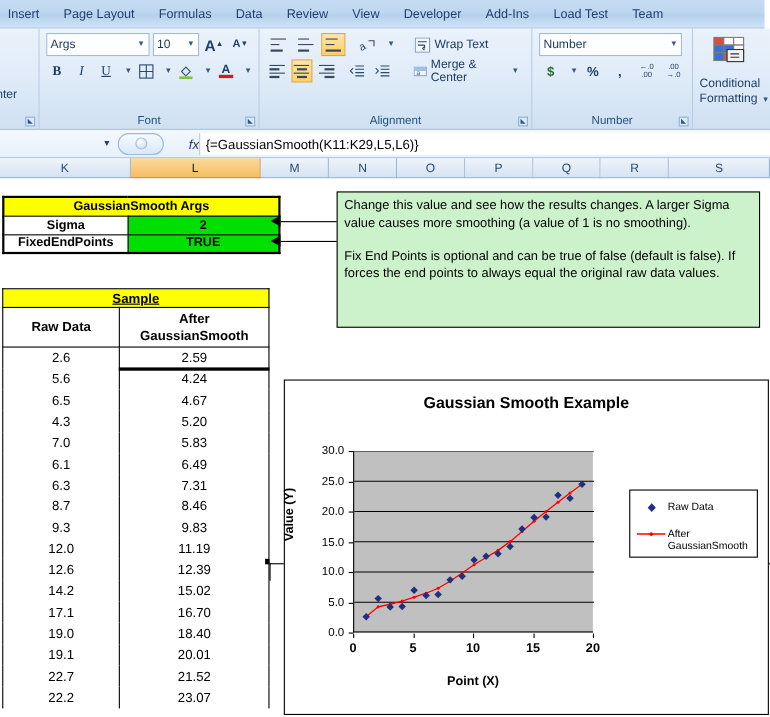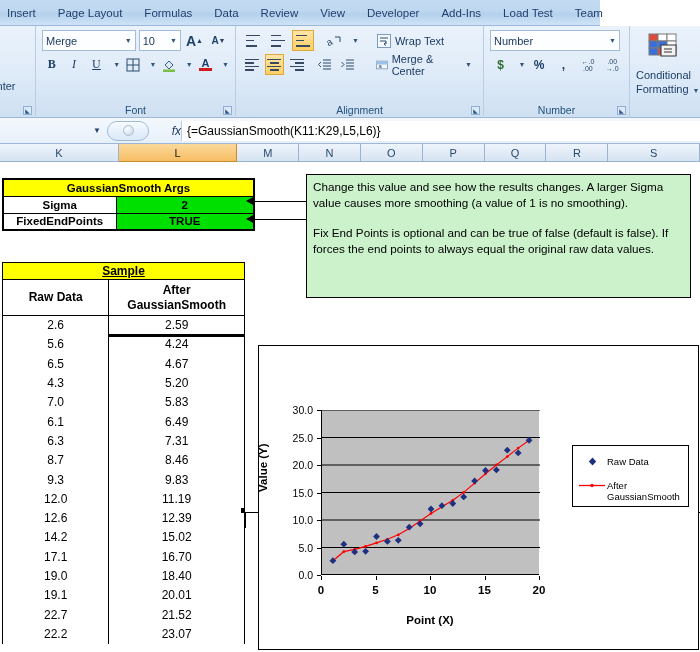--- a/index.html
+++ b/index.html
@@ -6,21 +6,21 @@
   html, body { margin:0; padding:0; }
   body {
     width:700px; height:652px; overflow:hidden;
     font-family:"Liberation Sans", sans-serif;
     background:#ffffff;
     position:relative;
   }
 
   
   #ribbon-tabs{
-    height:26px; width:600px;
+    height:26px; width:695px;
     background:linear-gradient(to bottom,#c4dbf2 0%,#bed7f0 45%,#b4d0ec 55%,#cfe3f7 100%);
     border-bottom:1px solid #9cb8d6;
     position:relative; display:flex; align-items:center;
     padding-left:0px;
   }
   .ribbon-tab{
     font-size:11.5px; color:#1f3f6e; padding:3px 11px; white-space:nowrap;
     cursor:default;
   }
 
@@ -234,21 +234,21 @@
 <div id="ribbon-body">
 
   <div class="rgroup" style="width:36px;padding:0;">
     <div style="position:absolute;bottom:26px;left:-12px;font-size:11px;color:#1d3f68;">ainter</div>
     <div class="rgroup-dlg">◣</div>
   </div>
 
   <div class="rgroup" style="width:200px;">
     <div class="rrow">
       <div class="ctl" style="width:98px;">
-        <span style="flex:1">Merge</span>
+        <span style="flex:1">Args</span>
         <span class="caret">▼</span>
       </div>
       <div class="ctl" style="width:44px;">
         <span style="flex:1">10</span>
         <span class="caret">▼</span>
       </div>
       <div class="btnsq" style="font-weight:bold;font-size:14px;">
           <span>A</span>
           <sup style="font-size:7px">▲</sup>
         </div>
@@ -572,20 +572,21 @@
     </tr>
 
   </tbody>
     </table>
 
   <div id="sel-handle"></div>
   <div id="leader-v"></div>
   <div id="leader-h"></div>
 
   <div id="chart">
+    <div id="chart-title">Gaussian Smooth Example</div>
 
     <div id="ylabel">Value (Y)</div>
     <div id="xlabel">Point (X)</div>
 
     <div id="plot-area">
       <svg id="plot-svg" width="218" height="165" viewBox="0 0 218 165" style="position:absolute;left:0;top:0;">
           <line x1="0" y1="137.5" x2="218" y2="137.5" stroke="#000" stroke-width="1"></line>
           <line x1="0" y1="110" x2="218" y2="110" stroke="#000" stroke-width="1"></line>
           <line x1="0" y1="82.5" x2="218" y2="82.5" stroke="#000" stroke-width="1"></line>
           <line x1="0" y1="55" x2="218" y2="55" stroke="#000" stroke-width="1"></line>

